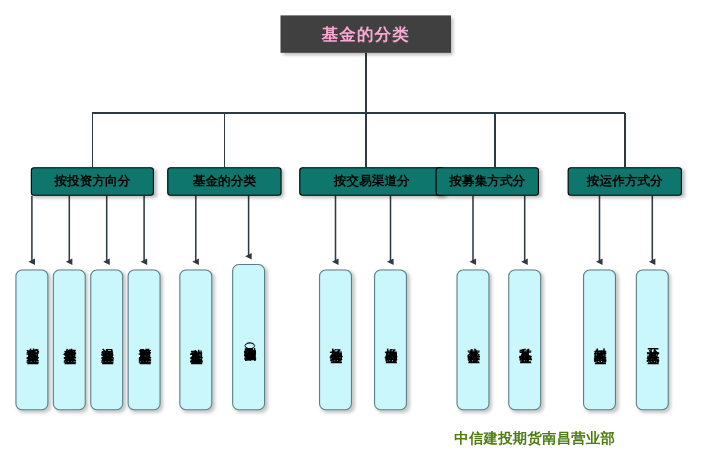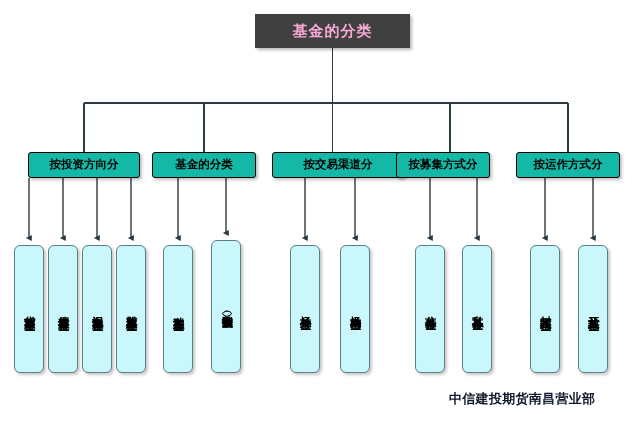--- a/index.html
+++ b/index.html
@@ -46,21 +46,21 @@
     font-weight: bold;
     letter-spacing: 1px;
     line-height: 1;
   }
 
   
   .cat-box {
     position: absolute;
     top: 152px;
     height: 26px;
-    background: #14b8a6;
+    background: #0f766e;
     border: 1.4px solid #000000;
     border-radius: 3px;
     display: flex;
     align-items: center;
     justify-content: center;
     box-shadow: 2px 2px 3px rgba(0,0,0,0.25);
     box-sizing: border-box;
   }
   .cat-box .cat-label {
     color: #000000;
@@ -93,26 +93,25 @@
     line-height: 1.18;
     letter-spacing: 1px;
     white-space: nowrap;
   }
 
   
   .watermark {
     position: absolute;
     left: 413px;
     top: 390px;
-    color: #0f172a;
+    color: #4d7c0f;
     font-size: 13px;
     font-weight: bold;
     letter-spacing: 0.3px;
     white-space: nowrap;
-    margin-left: 36px;
   }
 </style>
 </head>
 <body>
 
 <div id="chart-root">
 
   <svg id="connector-layer" viewBox="0 0 640 430" width="640" height="430" xmlns="http://www.w3.org/2000/svg">
     <defs>
       <marker id="arrowhead" markerWidth="7" markerHeight="7" refX="3.2" refY="3.2" orient="auto" markerUnits="userSpaceOnUse">

